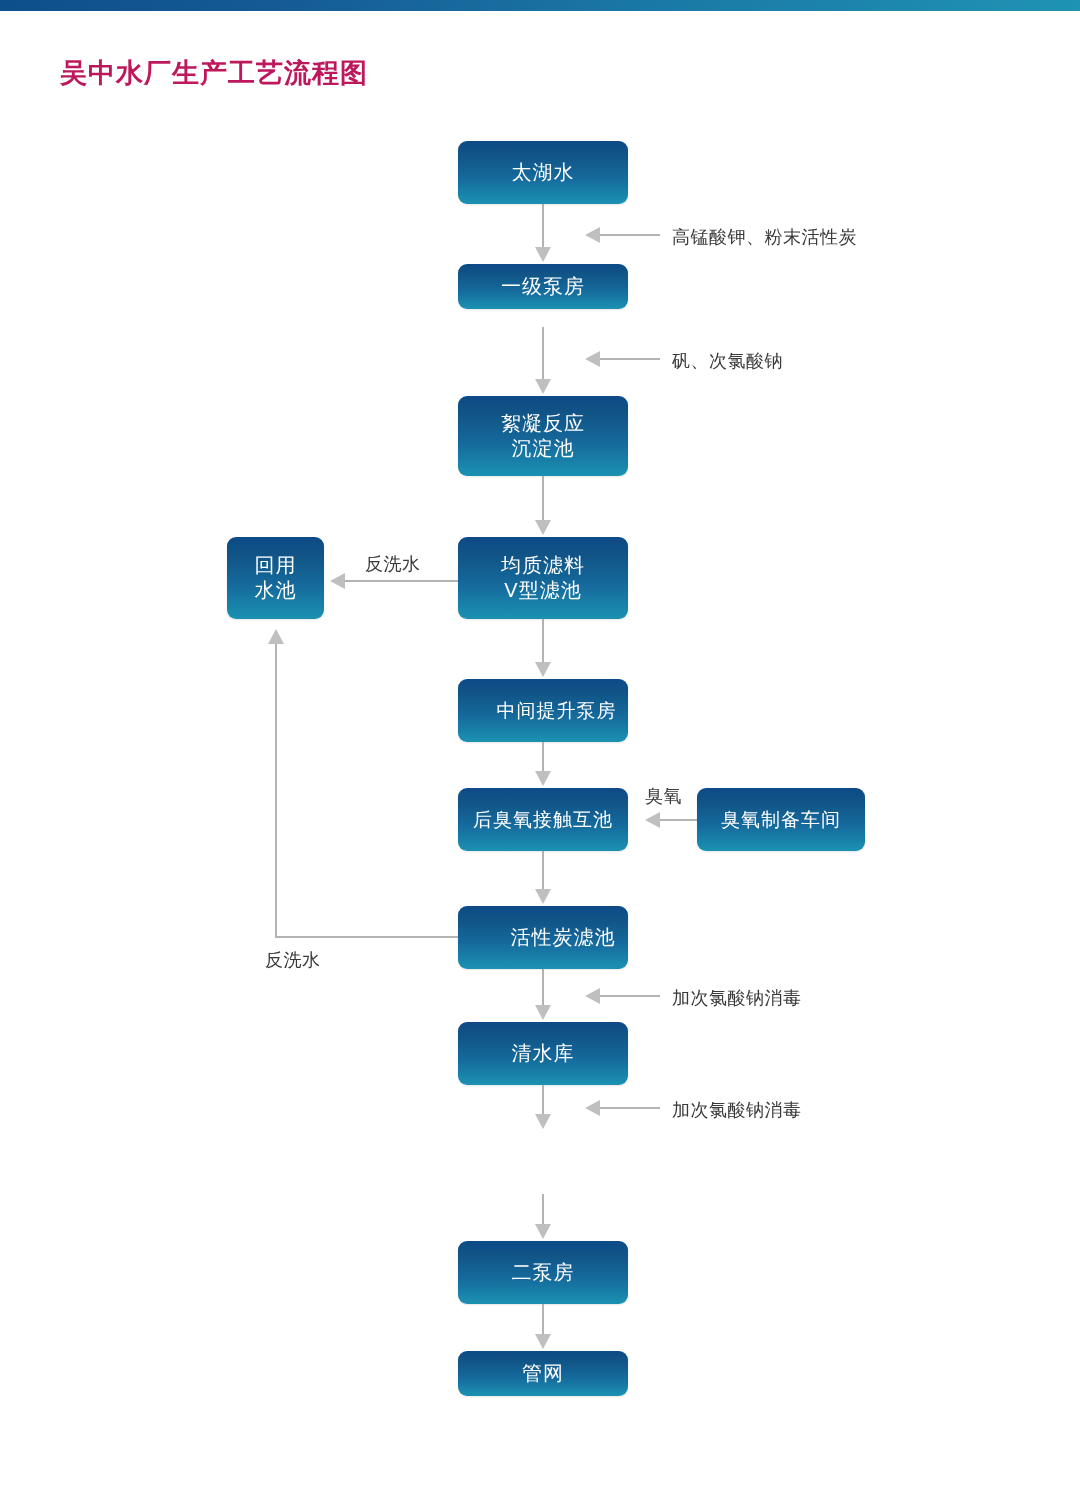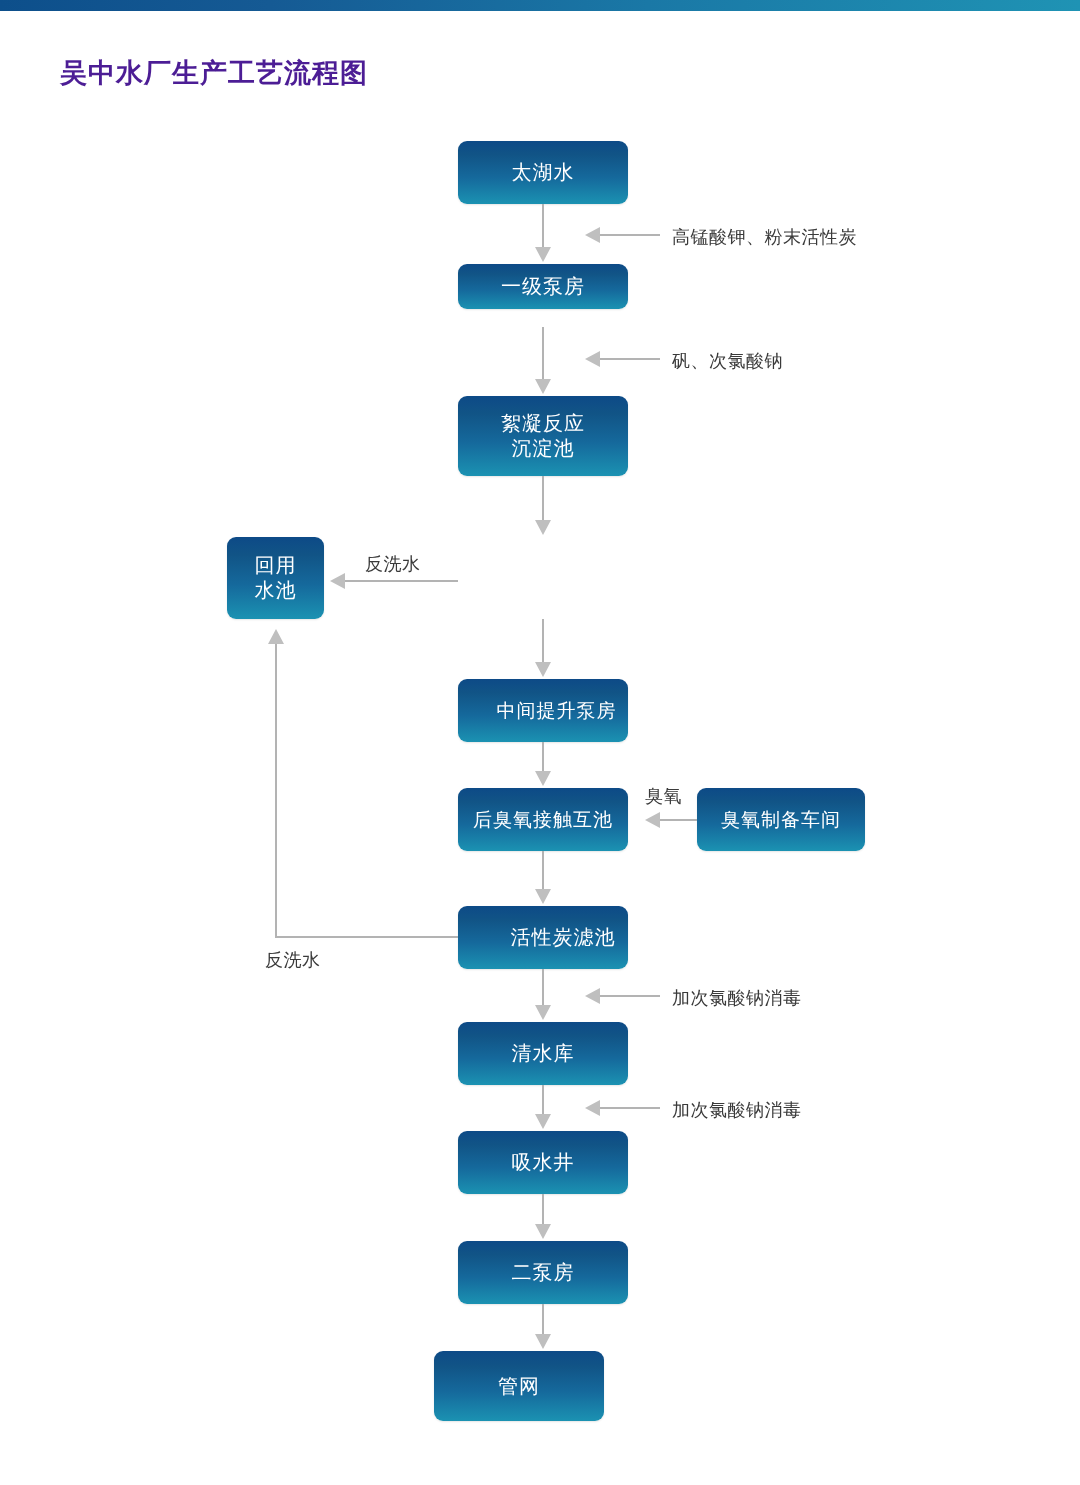--- a/index.html
+++ b/index.html
@@ -23,21 +23,21 @@
     background: linear-gradient(90deg, #0d4f8b 0%, #155a94 25%, #1a78a6 60%, #1f93b4 100%);
   }
 
   
   #page-title {
     position: absolute;
     left: 60px; top: 55px;
     font-size: 27px;
     font-weight: bold;
     letter-spacing: 1px;
-    color: #4c1d95;
+    color: #be185d;
     white-space: nowrap;
   }
 
   
   #flow-canvas {
     position: absolute;
     left: 0; top: 0;
     width: 1080px; height: 1485px;
   }
 
@@ -111,39 +111,40 @@
 
 <div id="flow-canvas">
 
   <div class="node" style="left:458px; top:141px; width:170px; height:63px;">太湖水</div>
 
   <div class="node" style="left:458px; top:264px; width:170px; height:45px;">一级泵房</div>
 
   <div class="node" style="left:458px; top:396px; width:170px; height:80px;">絮凝反应
 沉淀池</div>
 
+  <div class="node" style="left:458px; top:537px; width:170px; height:82px;">均质滤料
+V型滤池</div>
 
   <div class="node" style="left:227px; top:537px; width:97px; height:82px;">回用
 水池</div>
 
   <div class="node small-text" style="left:458px; top:679px; width:170px; height:63px;padding-left:27px;">中间提升泵房</div>
 
   <div class="node small-text" style="left:458px; top:788px; width:170px; height:63px;text-align:right;">后臭氧接触互池</div>
 
   <div class="node small-text" style="left:697px; top:788px; width:168px; height:63px;">臭氧制备车间</div>
 
   <div class="node" style="left:458px; top:906px; width:170px; height:63px;padding-left:40px;">活性炭滤池</div>
 
   <div class="node" style="left:458px; top:1022px; width:170px; height:63px;">清水库</div>
 
-  <div class="node" style="left:458px; top:1131px; width:170px; height:63px;">吸水井</div>
 
   <div class="node" style="left:458px; top:1241px; width:170px; height:63px;">二泵房</div>
 
-  <div class="node" style="left:434px; top:1351px; width:170px; height:70px;">管网</div>
+  <div class="node" style="left:458px; top:1351px; width:170px; height:45px;">管网</div>
 
   <div class="vline" style="left:542px; top:204px; height:45px;"></div>
   <div class="arrow-down" style="left:535px; top:247px;"></div>
 
   <div class="vline" style="left:542px; top:327px; height:54px;"></div>
   <div class="arrow-down" style="left:535px; top:379px;"></div>
 
   <div class="vline" style="left:542px; top:476px; height:46px;"></div>
   <div class="arrow-down" style="left:535px; top:520px;"></div>
 

